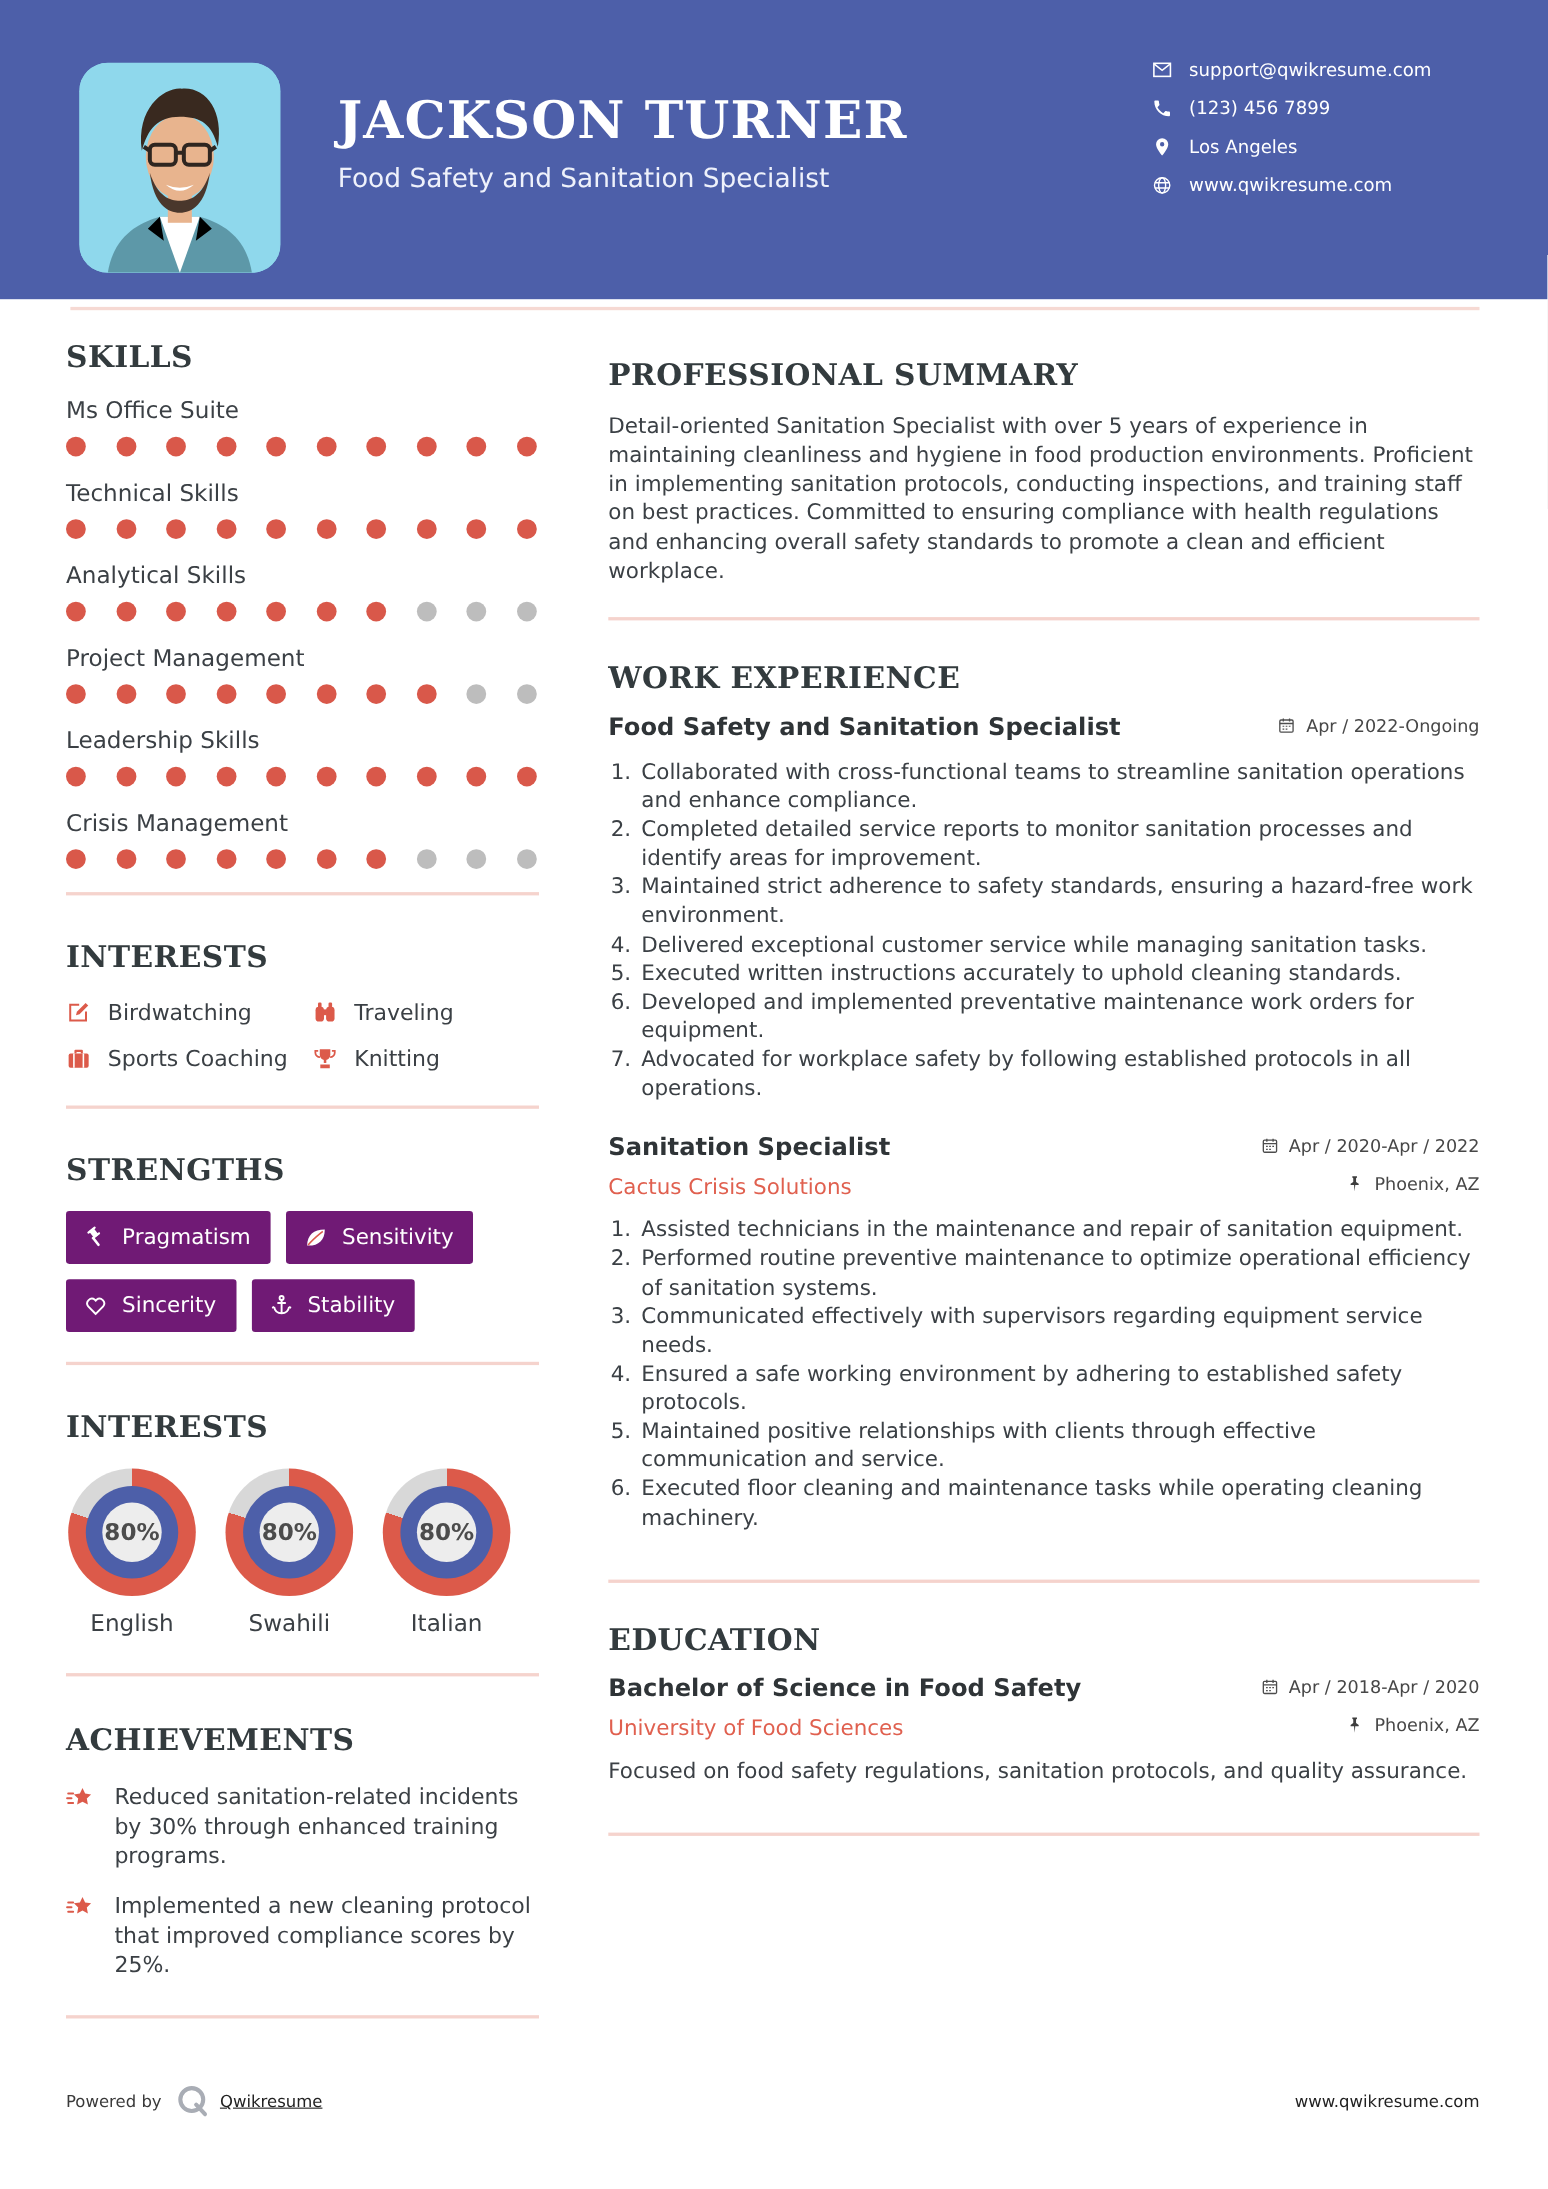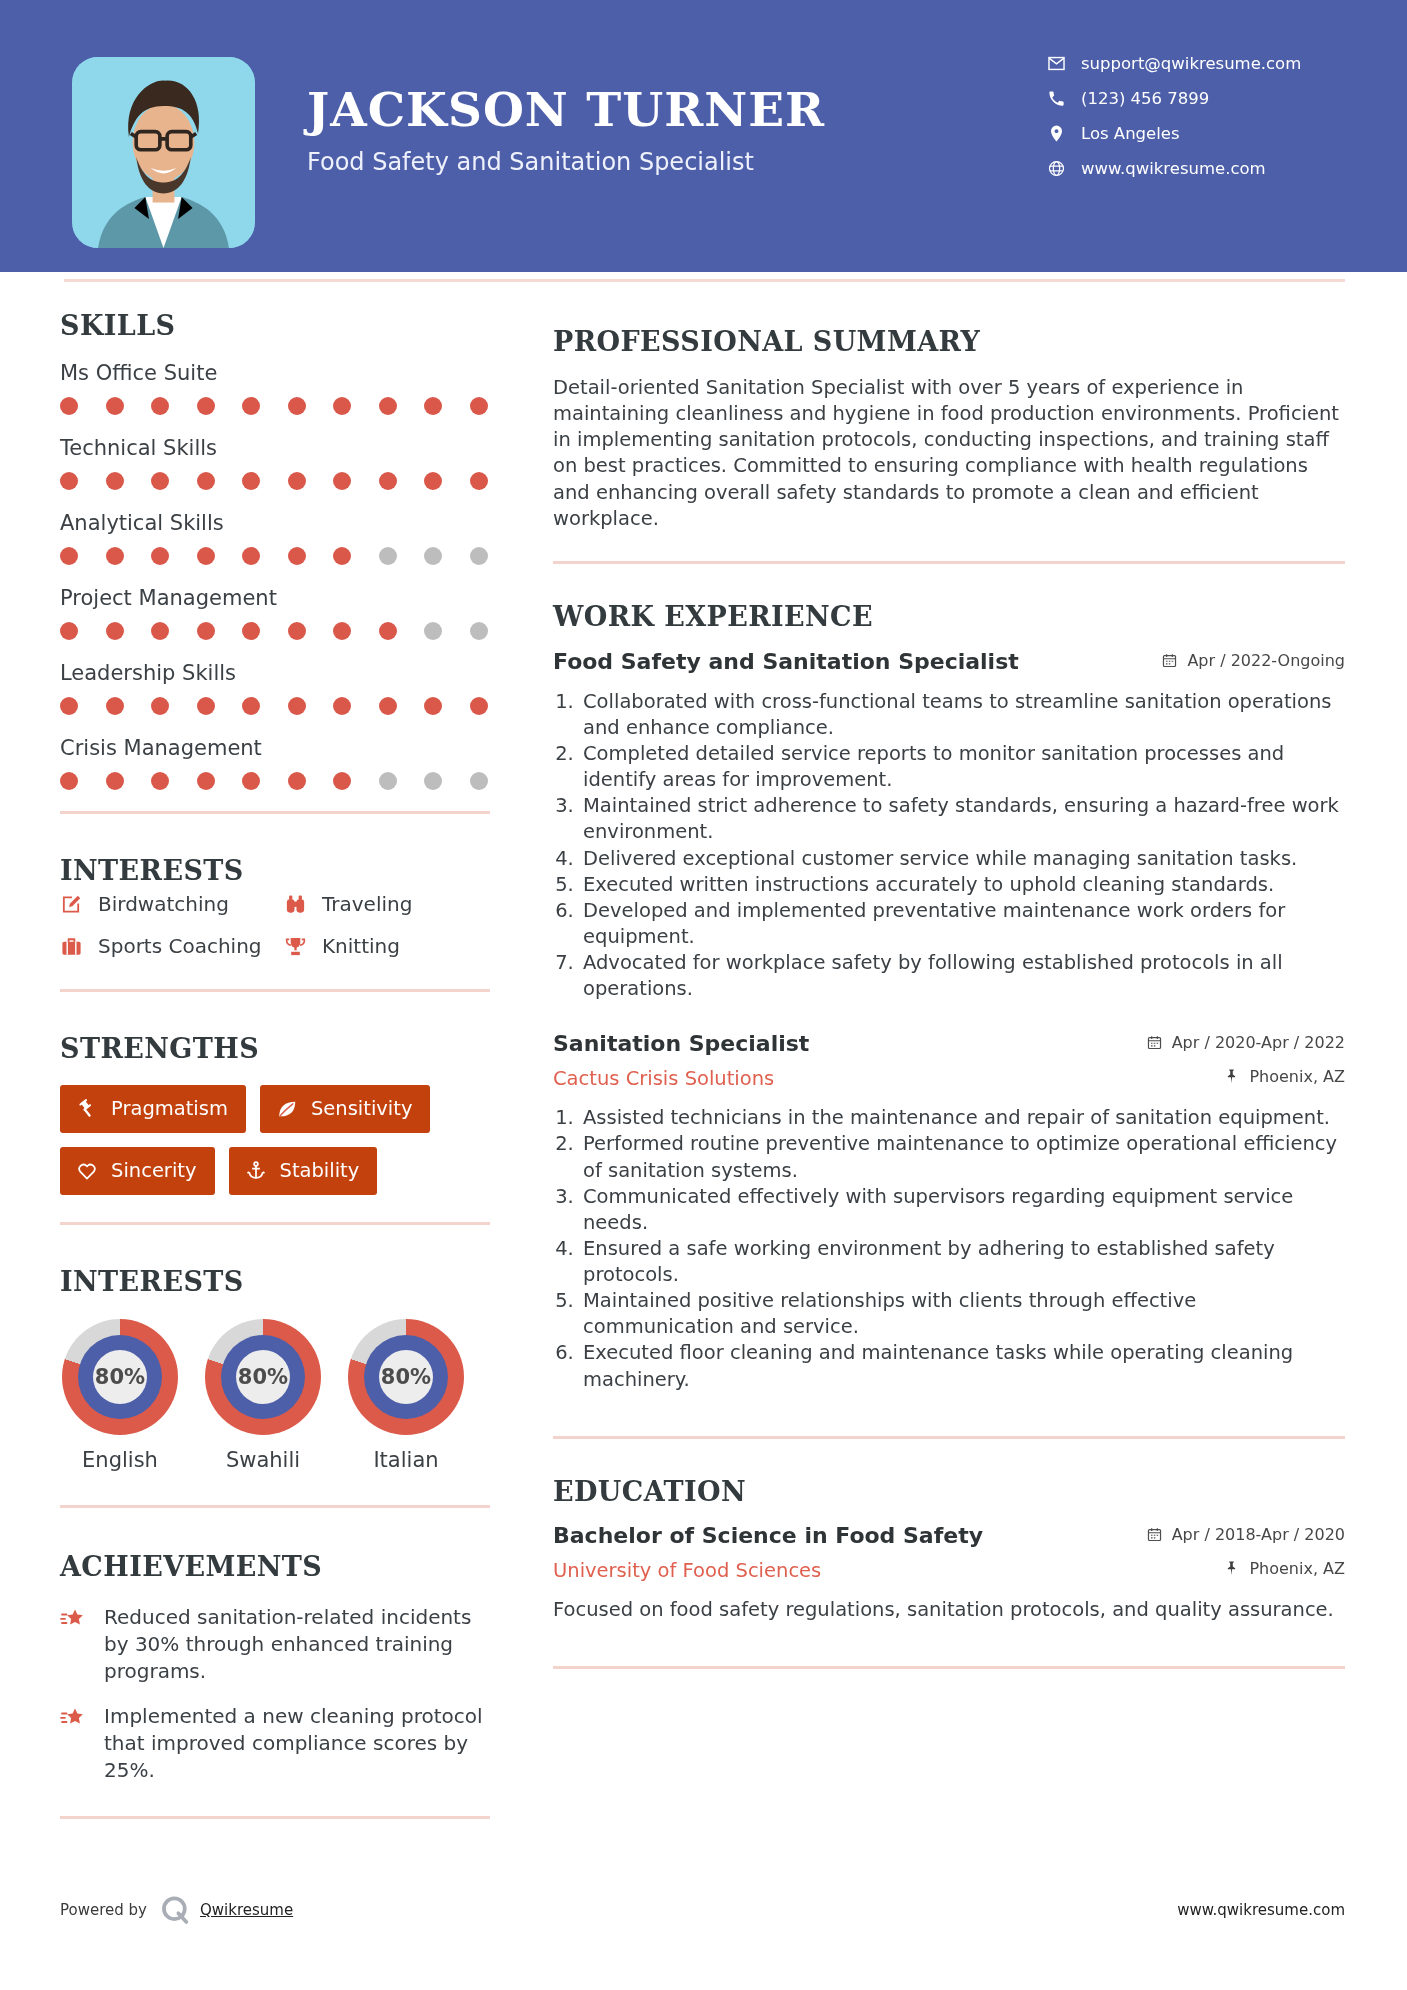--- a/index.html
+++ b/index.html
@@ -32,28 +32,28 @@
   .skills-list { margin-top:20px; }
   .skill { margin-bottom:21px; }
   .skill-label { font-size:21px; color:#3b4045; margin-bottom:12px; }
   .dots { display:flex; justify-content:space-between; padding-right:2px; }
   .dot { width:18px; height:18px; border-radius:50%; }
   .dot.on  { background:#d9584a; }
   .dot.off { background:#bdbdbd; }
 
   
   .sec-interests { padding-top:41px; padding-bottom:31px; }
-  .interests-grid { margin-top:6px; display:grid; grid-template-columns:224px 1fr; row-gap:18px; }
+  .interests-grid { margin-top:22px; display:grid; grid-template-columns:224px 1fr; row-gap:18px; }
   .interest { display:flex; align-items:center; gap:15px; font-size:20px; color:#3b4045; }
   .interest .icon { width:23px; height:23px; flex:none; }
 
   
   .sec-strengths { padding-top:41px; padding-bottom:27px; }
   .badges { margin-top:21px; display:flex; flex-wrap:wrap; gap:14px; }
-  .badge { display:inline-flex; align-items:center; gap:13px; background:#c2410c; color:#fff; font-size:19.5px; padding:12px 18px 13px 16px; border-radius:3px; }
+  .badge { display:inline-flex; align-items:center; gap:13px; background:#701a75; color:#fff; font-size:19.5px; padding:12px 18px 13px 16px; border-radius:3px; }
   .badge .icon { width:22px; height:22px; flex:none; }
 
   
   .sec-langs { padding-top:41px; padding-bottom:33px; }
   .langs { margin-top:22px; display:flex; gap:27px; margin-left:2px; }
   .lang { width:116px; text-align:center; }
   .donut { position:relative; width:116px; height:116px; border-radius:50%; }
   .donut-blue { position:absolute; inset:16px; border-radius:50%; background:#4d5fa9; }
   .donut-center { position:absolute; inset:31px; border-radius:50%; background:#ededed; display:flex; align-items:center; justify-content:center; font-size:21px; font-weight:700; color:#4c4c4c; }
   .lang-label { margin-top:13px; font-size:21px; color:#3b4045; }

